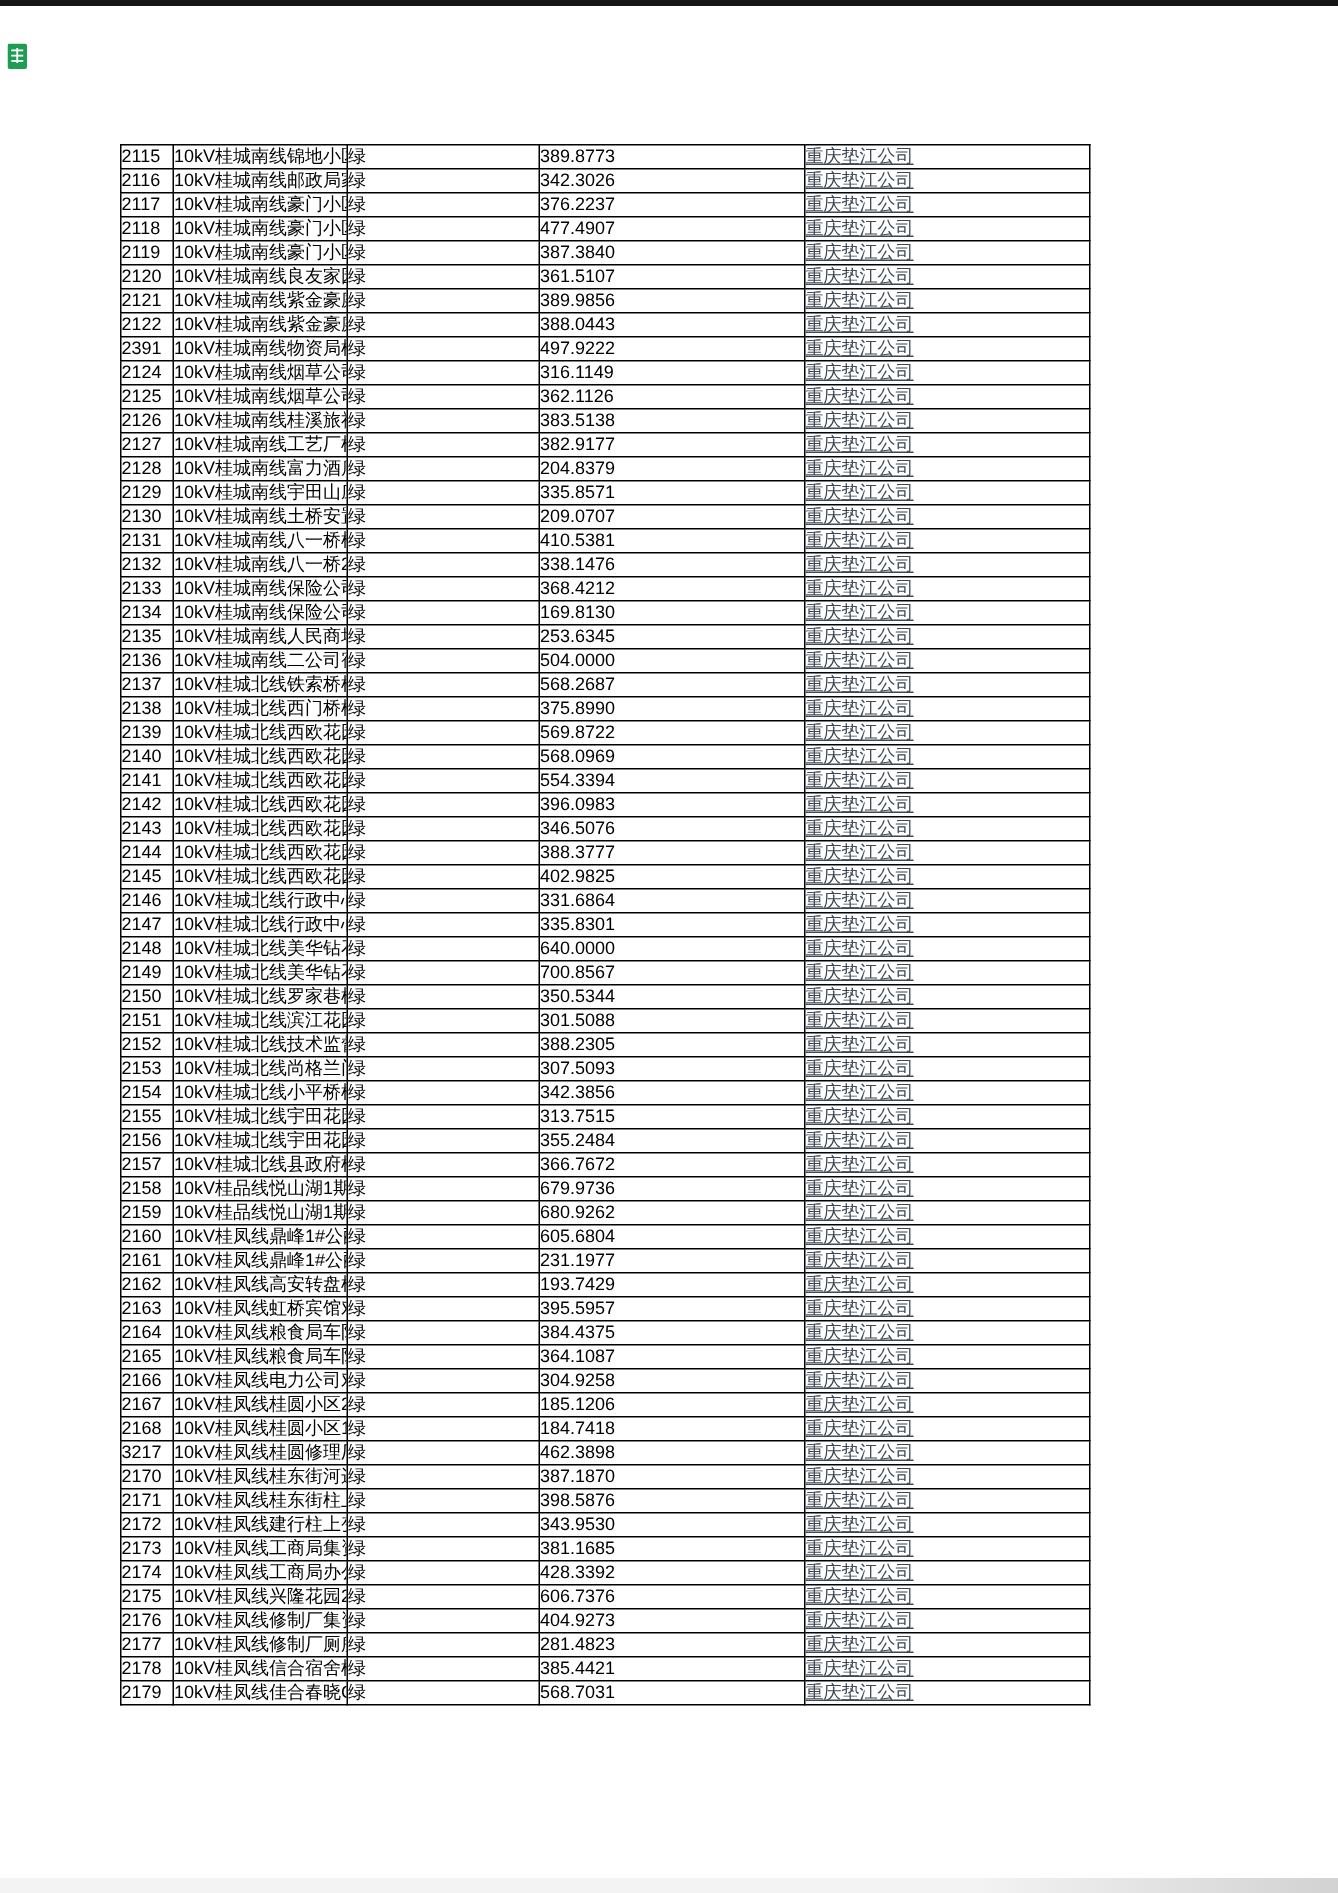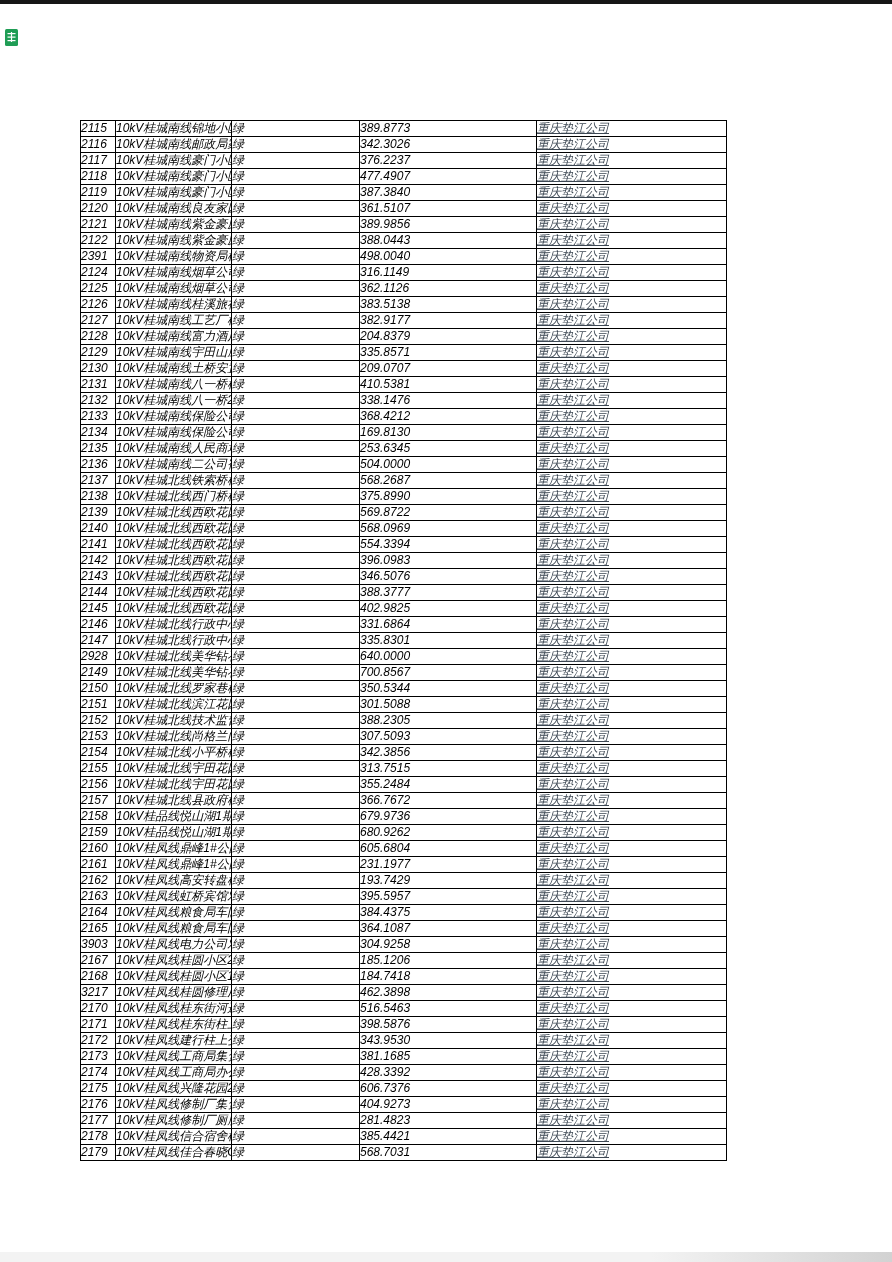--- a/index.html
+++ b/index.html
@@ -40,25 +40,24 @@
   .corner-shade {
     position: absolute;
     right: 0; bottom: 0;
     width: 240px;
     height: 10px;
     background: linear-gradient(to right, #f3f3f3, #d2d2d2);
   }
   table.data {
     position: absolute;
     left: 80px;
-    top: 120px;
+    top: 96px;
     width: 646px;
     border-collapse: collapse;
     table-layout: fixed;
-    font-style: italic;
   }
   table.data td {
     border: 1px solid #000000;
     height: 15px;
     font-size: 12px;
     line-height: 15px;
     color: #000000;
     padding: 0;
     overflow: hidden;
     white-space: nowrap;
@@ -167,21 +166,21 @@
     <td class="c-status">绿</td>
     <td class="c-value">388.0443</td>
     <td class="c-company">
       <span>重庆垫江公司</span>
     </td>
   </tr>
         <tr>
     <td class="c-id">2391</td>
     <td class="c-name">10kV桂城南线物资局柱上</td>
     <td class="c-status">绿</td>
-    <td class="c-value">498.0040</td>
+    <td class="c-value">497.9222</td>
     <td class="c-company">
       <span>重庆垫江公司</span>
     </td>
   </tr>
         <tr>
     <td class="c-id">2124</td>
     <td class="c-name">10kV桂城南线烟草公司柱</td>
     <td class="c-status">绿</td>
     <td class="c-value">316.1149</td>
     <td class="c-company">
@@ -389,21 +388,21 @@
         <tr>
     <td class="c-id">2147</td>
     <td class="c-name">10kV桂城北线行政中心1#</td>
     <td class="c-status">绿</td>
     <td class="c-value">335.8301</td>
     <td class="c-company">
       <span>重庆垫江公司</span>
     </td>
   </tr>
         <tr>
-    <td class="c-id">2928</td>
+    <td class="c-id">2148</td>
     <td class="c-name">10kV桂城北线美华钻石城</td>
     <td class="c-status">绿</td>
     <td class="c-value">640.0000</td>
     <td class="c-company">
       <span>重庆垫江公司</span>
     </td>
   </tr>
         <tr>
     <td class="c-id">2149</td>
     <td class="c-name">10kV桂城北线美华钻石城</td>
@@ -551,21 +550,21 @@
         <tr>
     <td class="c-id">2165</td>
     <td class="c-name">10kV桂凤线粮食局车队2#</td>
     <td class="c-status">绿</td>
     <td class="c-value">364.1087</td>
     <td class="c-company">
       <span>重庆垫江公司</span>
     </td>
   </tr>
         <tr>
-    <td class="c-id">3903</td>
+    <td class="c-id">2166</td>
     <td class="c-name">10kV桂凤线电力公司对面</td>
     <td class="c-status">绿</td>
     <td class="c-value">304.9258</td>
     <td class="c-company">
       <span>重庆垫江公司</span>
     </td>
   </tr>
         <tr>
     <td class="c-id">2167</td>
     <td class="c-name">10kV桂凤线桂圆小区2#柱</td>
@@ -590,21 +589,21 @@
     <td class="c-status">绿</td>
     <td class="c-value">462.3898</td>
     <td class="c-company">
       <span>重庆垫江公司</span>
     </td>
   </tr>
         <tr>
     <td class="c-id">2170</td>
     <td class="c-name">10kV桂凤线桂东街河边柱</td>
     <td class="c-status">绿</td>
-    <td class="c-value">516.5463</td>
+    <td class="c-value">387.1870</td>
     <td class="c-company">
       <span>重庆垫江公司</span>
     </td>
   </tr>
         <tr>
     <td class="c-id">2171</td>
     <td class="c-name">10kV桂凤线桂东街柱上变</td>
     <td class="c-status">绿</td>
     <td class="c-value">398.5876</td>
     <td class="c-company">

